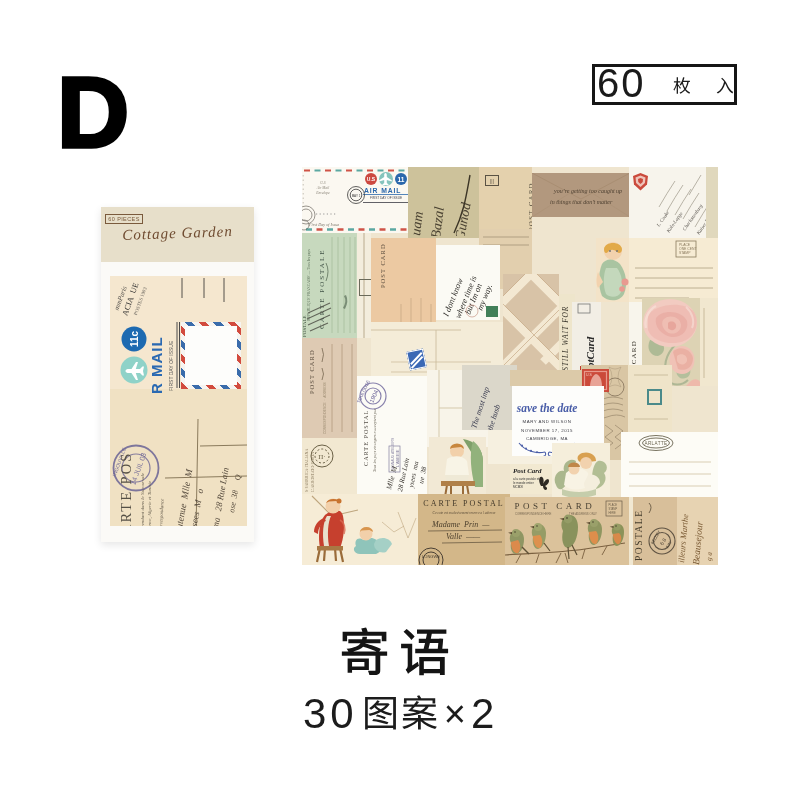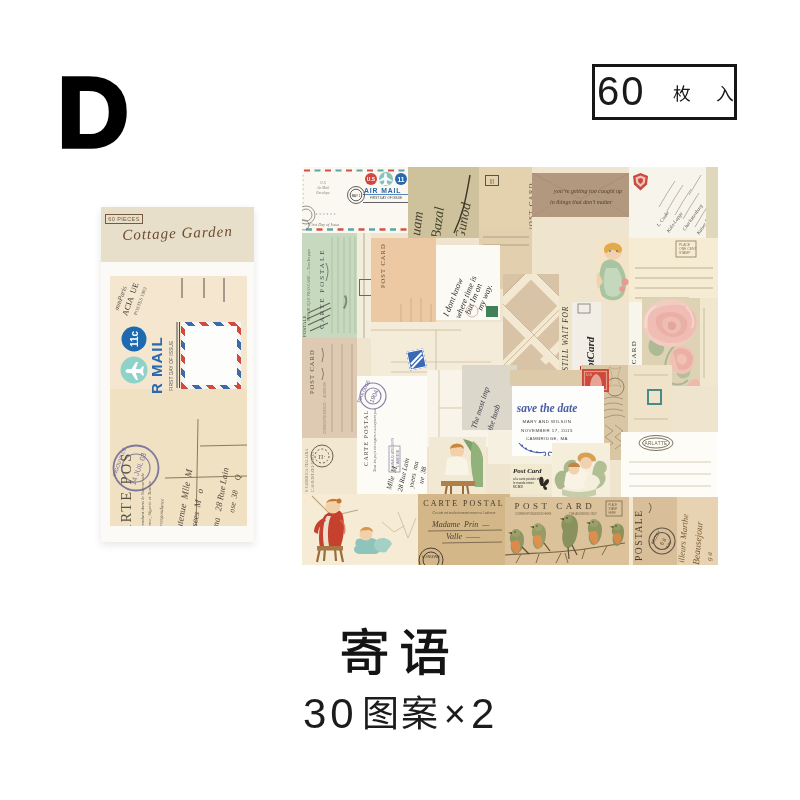--- a/index.html
+++ b/index.html
@@ -1,19 +1,19 @@
 <!DOCTYPE html>
 <html><head><meta charset="utf-8">
 <style>
 *{margin:0;padding:0;box-sizing:border-box}
 html,body{width:800px;height:800px;background:#fff;font-family:"Liberation Sans",sans-serif;overflow:hidden}
 #page{position:relative;width:800px;height:800px;background:#fff}
 .ab{position:absolute}
 #dletter{left:57px;top:55px;font-size:100px;font-weight:bold;color:#000;-webkit-text-stroke:3.5px #000;letter-spacing:0}
-#box60{left:592px;top:64px;width:145px;height:56px;border:3px solid #161616;display:flex;align-items:center;justify-content:center;gap:22px}
+#box60{left:592px;top:64px;width:145px;height:41px;border:3px solid #161616;display:flex;align-items:center;justify-content:center;gap:22px}
 #box60 .d60{font-size:40px;color:#1a1a1a;letter-spacing:2px;margin-top:-2px;margin-left:2px}
 #packet{left:101px;top:207px;width:153px;height:335px;box-shadow:0 3px 8px rgba(0,0,0,.10)}
 #phead{left:0;top:0;width:153px;height:55px;background:#e7dfca}
 #pbody{left:0;top:55px;width:153px;height:280px;background:#fbfaf7}
 #pcard{left:9px;top:14px;width:137px;height:250px;background:#f5e7cf;overflow:hidden}
 #collage{left:302px;top:167px;width:416px;height:398px;background:#efe5cf;overflow:hidden}
 .t{position:absolute;overflow:hidden}
 .vt{position:absolute;transform-origin:0 0;white-space:nowrap}
 #jiyu{left:339px;top:626px}
 #line2{left:303px;top:693px;width:200px;display:flex;align-items:flex-start}

